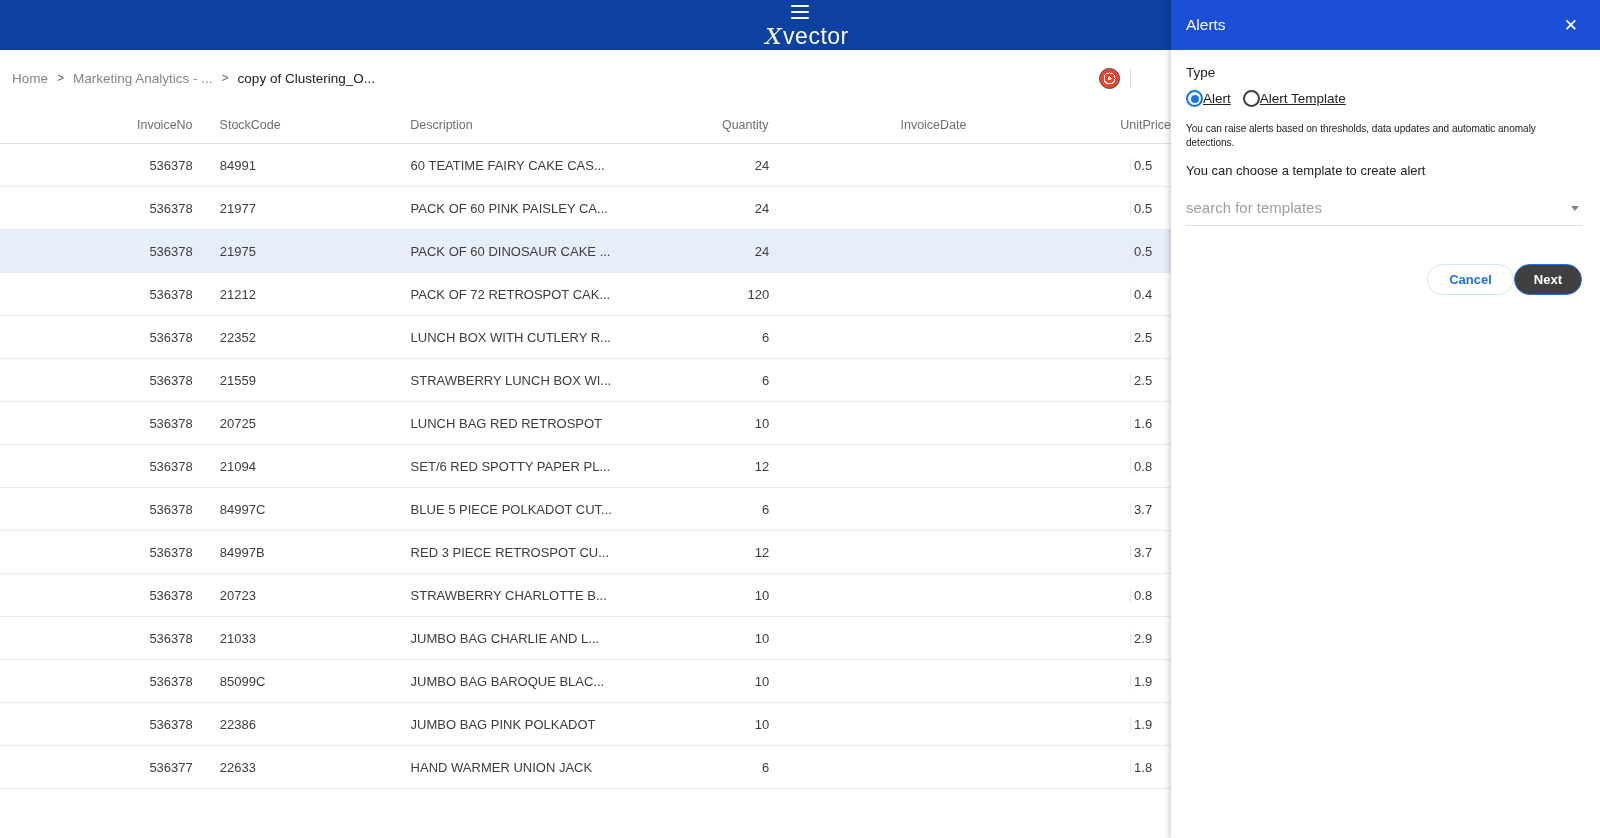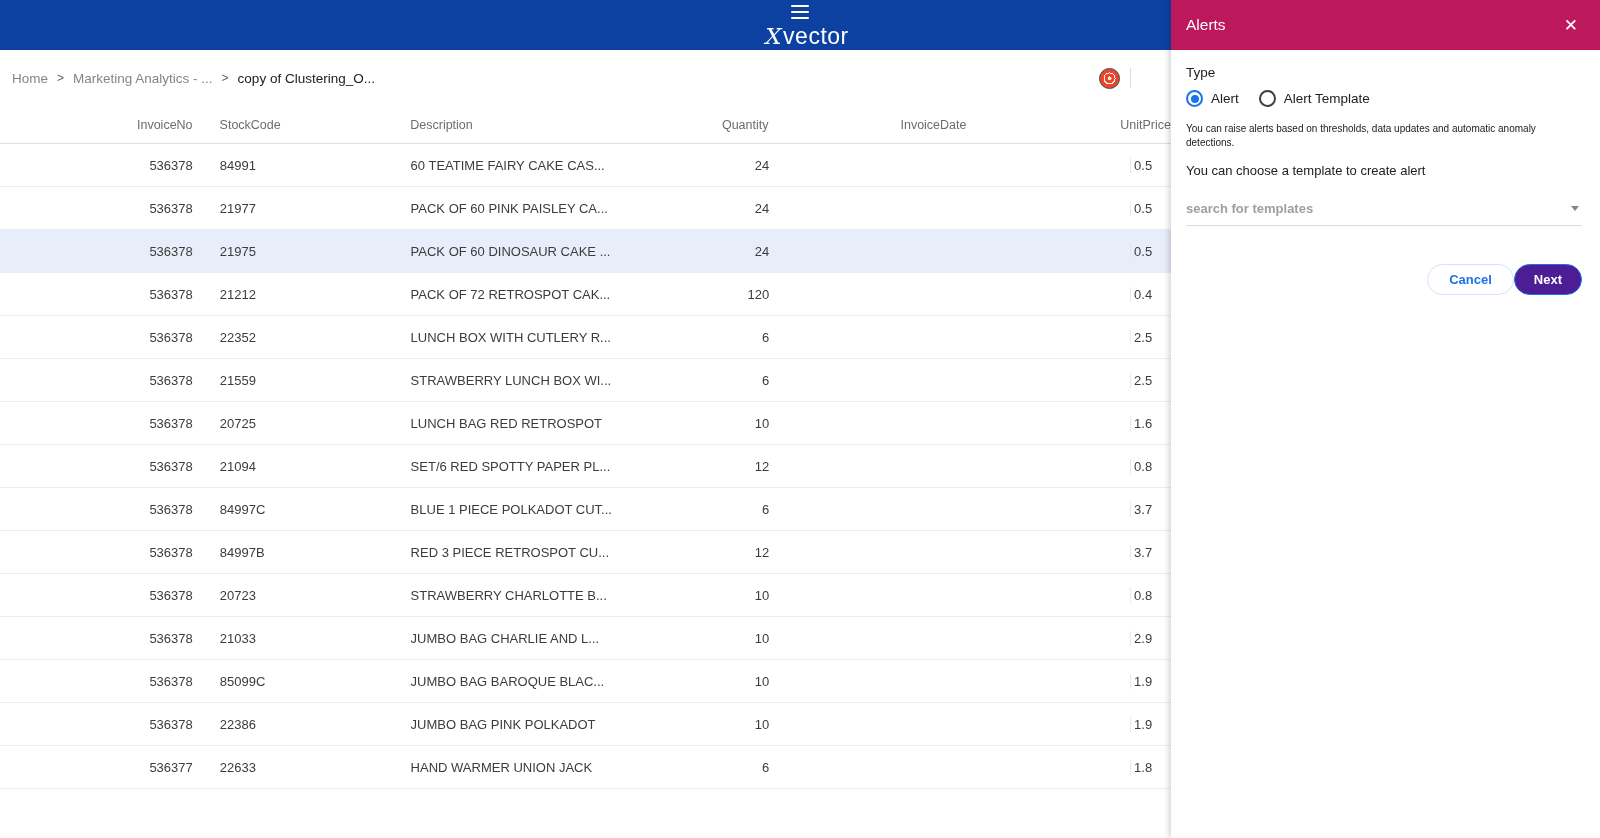--- a/index.html
+++ b/index.html
@@ -40,48 +40,48 @@
   .c-stock   { width:150px; margin-left:27px; }
   .c-desc    { width:289px; margin-left:41px; white-space:nowrap; }
   .c-qty     { width:70px;  text-align:right; }
   .c-date    { width:128px; margin-left:132px; }
   .c-unit    { width:80px;  margin-left:101px; border-left:1px solid #e8e8e8; padding-left:3px; }
   .t-head .c-unit { border-left:none; margin-left:89px; width:93px; white-space:nowrap; overflow:hidden; }
 
   
   .panel { position:absolute; right:0; top:0; width:429px; height:838px; background:#ffffff;
            box-shadow:-2px 0 6px rgba(0,0,0,.18); z-index:2; }
-  .panel-head { height:50px; background:#be185d; display:flex; align-items:center;
+  .panel-head { height:50px; background:#1d4ed8; display:flex; align-items:center;
                 justify-content:space-between; padding:0 22px 0 15px; }
   .panel-title { color:#ffffff; font-size:15.5px; }
   .panel-close { color:#ffffff; font-size:17px; cursor:pointer; line-height:1; }
   .panel-body { padding:15px 18px 0 15px; color:#202124; }
   .type-label { font-size:13.5px; margin-bottom:10px; }
-  .radio-row { display:flex; align-items:center; gap:8px; margin-bottom:15px; }
+  .radio-row { display:flex; align-items:center; margin-bottom:15px;text-decoration:underline; }
   .radio { width:17px; height:17px; border-radius:50%; position:relative; flex:0 0 auto; cursor:pointer; }
   .radio.on  { border:2px solid #1a73e8; }
   .radio.on::after { content:""; position:absolute; left:2.5px; top:2.5px; width:8px; height:8px;
                      border-radius:50%; background:#1a73e8; }
   .radio.off { border:2px solid #3c4043; }
   .radio-label { font-size:13.5px; margin-right:12px; cursor:pointer; }
   .panel-desc { font-size:10px; line-height:1.38; margin-bottom:13px; }
   .panel-hint { font-size:13px; margin-bottom:21px; }
   .tpl-select { position:relative; height:27px; border-bottom:1px solid #dadce0; cursor:pointer; }
-  .tpl-select input { width:100%; border:none; outline:none; font-size:13px; color:#ec4899;
-                      font-family:"Liberation Sans", sans-serif; background:transparent;font-weight:bold; }
+  .tpl-select input { width:100%; border:none; outline:none; font-size:15px; color:#ec4899;
+                      font-family:"Liberation Sans", sans-serif; background:transparent; }
   .tpl-select input::placeholder { color:#9aa0a6; }
   .tpl-caret { position:absolute; right:3px; top:7px; width:0; height:0;
                border-left:4.5px solid transparent; border-right:4.5px solid transparent;
                border-top:5.5px solid #80868b; }
   .btn-row { display:flex; justify-content:flex-end; gap:0; margin-top:38px; }
   .btn { height:31px; border-radius:16px; font-size:13px; font-weight:bold;
          display:flex; align-items:center; justify-content:center; cursor:pointer;
          font-family:"Liberation Sans", sans-serif; }
   .btn-cancel { padding:0 21px; background:#ffffff; border:1px solid #d2e3fc; color:#1a73e8; }
-  .btn-next   { padding:0 19px; background:#4c1d95; border:1px solid #1a73e8; color:#ffffff; }
+  .btn-next   { padding:0 19px; background:#404040; border:1px solid #1a73e8; color:#ffffff; }
 </style>
 </head>
 <body>
 
 <div class="appbar">
   <div class="hamburger">
     <span></span>
       <span></span>
       <span></span>
   </div>
@@ -173,21 +173,21 @@
     <div class="c-invoice">536378</div>
     <div class="c-stock">21094</div>
     <div class="c-desc">SET/6 RED SPOTTY PAPER PL...</div>
     <div class="c-qty">12</div>
     <div class="c-date"></div>
     <div class="c-unit">0.8</div>
   </div>
           <div class="t-row">
     <div class="c-invoice">536378</div>
     <div class="c-stock">84997C</div>
-    <div class="c-desc">BLUE 1 PIECE POLKADOT CUT...</div>
+    <div class="c-desc">BLUE 5 PIECE POLKADOT CUT...</div>
     <div class="c-qty">6</div>
     <div class="c-date"></div>
     <div class="c-unit">3.7</div>
   </div>
           <div class="t-row">
     <div class="c-invoice">536378</div>
     <div class="c-stock">84997B</div>
     <div class="c-desc">RED 3 PIECE RETROSPOT CU...</div>
     <div class="c-qty">12</div>
     <div class="c-date"></div>

